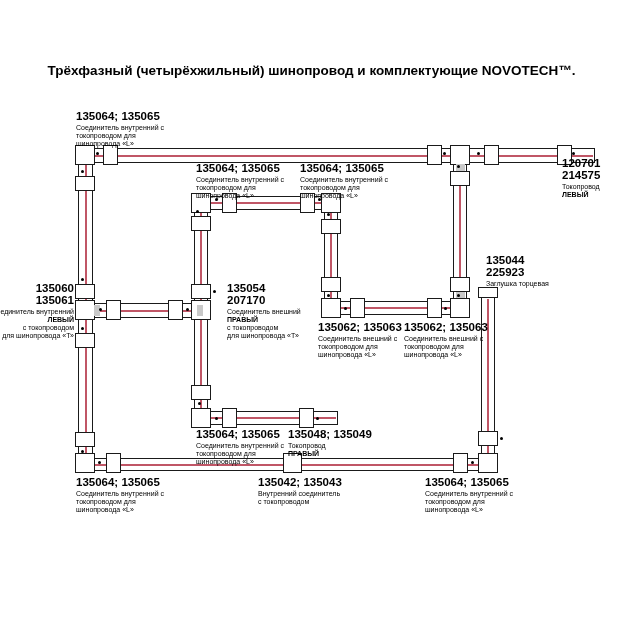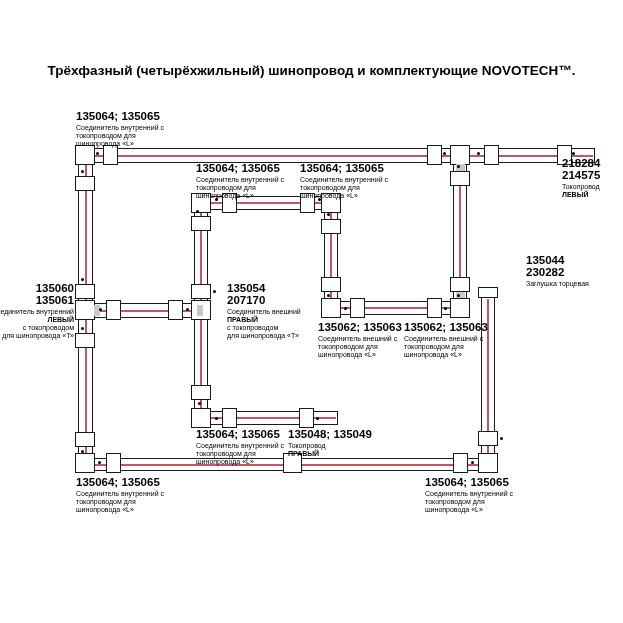--- a/index.html
+++ b/index.html
@@ -161,30 +161,30 @@
 
   <div class="lbl" style="left:300px;top:162px;">
     <b class="num">135064; 135065</b>
       <span class="gap"></span>
     <span class="dl">Соединитель внутренний с</span>
     <span class="dl">токопроводом для</span>
     <span class="dl">шинопровода «L»</span>
   </div>
 
   <div class="lbl" style="left:562px;top:157px;">
-    <b class="num">218284</b>
+    <b class="num">120701</b>
     <b class="num">214575</b>
       <span class="gap"></span>
     <span class="dl">Токопровод</span>
     <span class="dl bold">ЛЕВЫЙ</span>
   </div>
 
-  <div class="lbl" style="left:486px;top:254px;margin-left:40px;">
+  <div class="lbl" style="left:486px;top:254px;">
     <b class="num">135044</b>
-    <b class="num">230282</b>
+    <b class="num">225923</b>
       <span class="gap"></span>
     <span class="dl">Заглушка торцевая</span>
   </div>
 
   <div class="lbl right" style="right:549px;top:282px;">
     <b class="num">135060</b>
     <b class="num">135061</b>
       <span class="gap"></span>
     <span class="dl">Соединитель внутренний</span>
     <span class="dl bold">ЛЕВЫЙ</span>
@@ -234,20 +234,26 @@
   </div>
 
   <div class="lbl" style="left:76px;top:476px;">
     <b class="num">135064; 135065</b>
       <span class="gap"></span>
     <span class="dl">Соединитель внутренний с</span>
     <span class="dl">токопроводом для</span>
     <span class="dl">шинопровода «L»</span>
   </div>
 
+  <div class="lbl" style="left:258px;top:476px;">
+    <b class="num">135042; 135043</b>
+      <span class="gap"></span>
+    <span class="dl">Внутренний соединитель</span>
+    <span class="dl">с токопроводом</span>
+  </div>
 
   <div class="lbl" style="left:425px;top:476px;">
     <b class="num">135064; 135065</b>
       <span class="gap"></span>
     <span class="dl">Соединитель внутренний с</span>
     <span class="dl">токопроводом для</span>
     <span class="dl">шинопровода «L»</span>
   </div>
 
 </div>

